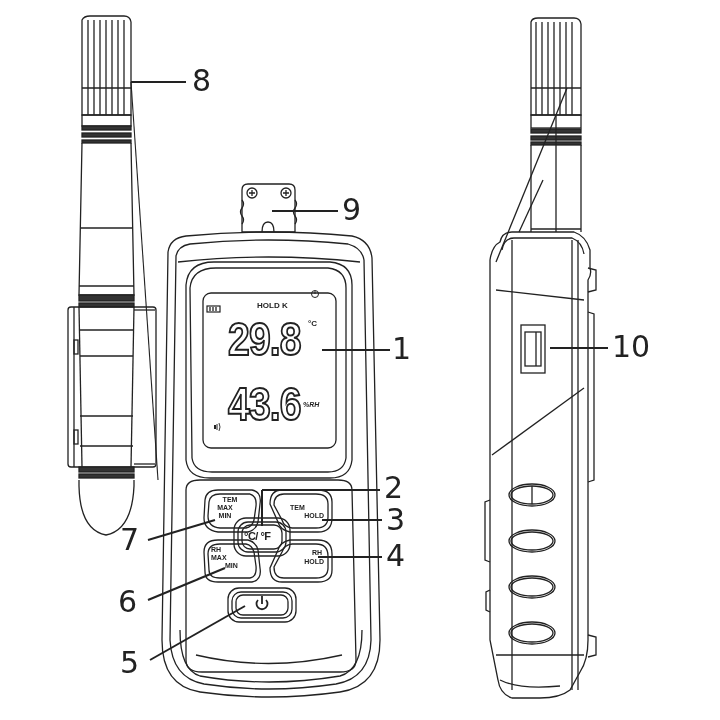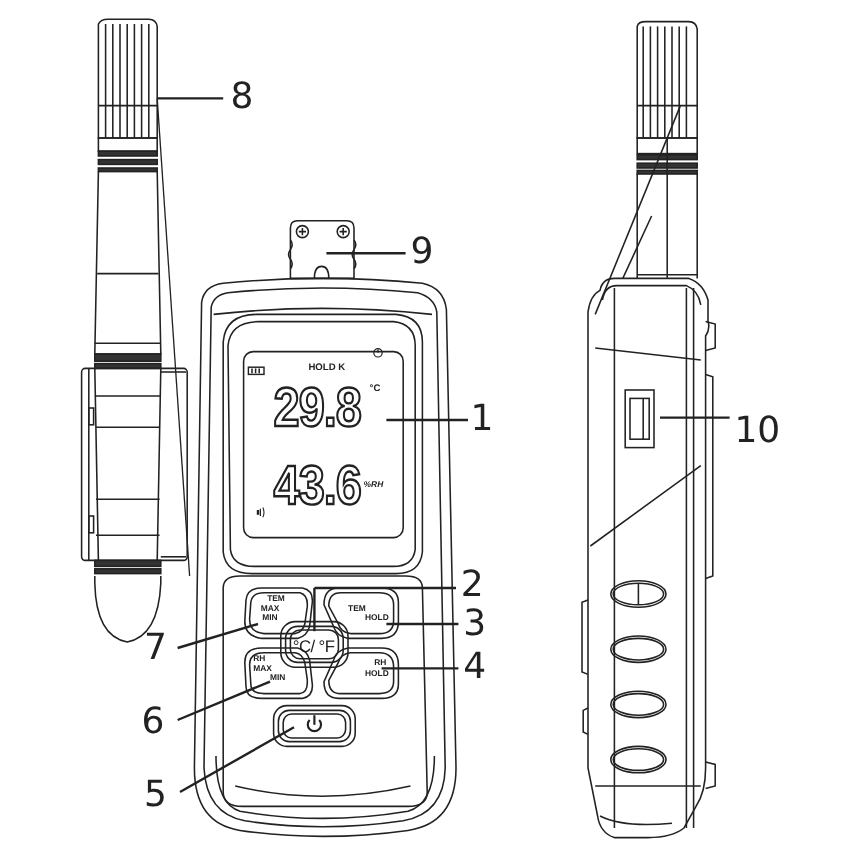--- a/index.html
+++ b/index.html
@@ -220,33 +220,33 @@
 
 <div style="position:absolute;left:210px;top:496px;font-size:7px;font-weight:bold;color:#222;line-height:8px;text-align:center;width:30px;">
   <div style="padding-left:10px;">TEM</div>
   <div>MAX</div>
   <div>MIN</div>
 </div>
 <div style="position:absolute;left:286px;top:504px;font-size:7px;font-weight:bold;color:#222;line-height:8px;text-align:right;width:38px;">
   <div style="text-align:left;padding-left:4px;">TEM</div>
   <div>HOLD</div>
 </div>
-<div style="position:absolute;left:244px;top:530px;font-size:14px;font-weight:normal;color:#222;letter-spacing:-0.5px;">°C/ °F</div>
+<div style="position:absolute;left:244px;top:530px;font-size:11px;font-weight:bold;color:#222;letter-spacing:-0.5px;">°C/ °F</div>
 <div style="position:absolute;left:211px;top:546px;font-size:7px;font-weight:bold;color:#222;line-height:8px;width:36px;">
   <div>RH</div>
   <div>MAX</div>
   <div style="padding-left:14px;">MIN</div>
 </div>
 <div style="position:absolute;left:286px;top:548px;font-size:7px;font-weight:bold;color:#222;line-height:9px;width:38px;text-align:right;">
   <div style="padding-right:2px;">RH</div>
   <div>HOLD</div>
 </div>
 
 <div class="callout" style="left:392px;top:334px;">1</div>
 <div class="callout" style="left:384px;top:473px;">2</div>
 <div class="callout" style="left:386px;top:505px;">3</div>
 <div class="callout" style="left:386px;top:541px;">4</div>
 <div class="callout" style="left:120px;top:648px;">5</div>
 <div class="callout" style="left:118px;top:587px;">6</div>
 <div class="callout" style="left:120px;top:525px;">7</div>
 <div class="callout" style="left:192px;top:66px;">8</div>
 <div class="callout" style="left:342px;top:195px;">9</div>
-<div class="callout" style="left:612px;top:332px;margin-top:12px;">10</div>
+<div class="callout" style="left:612px;top:332px;">10</div>
 
 </body></html>

